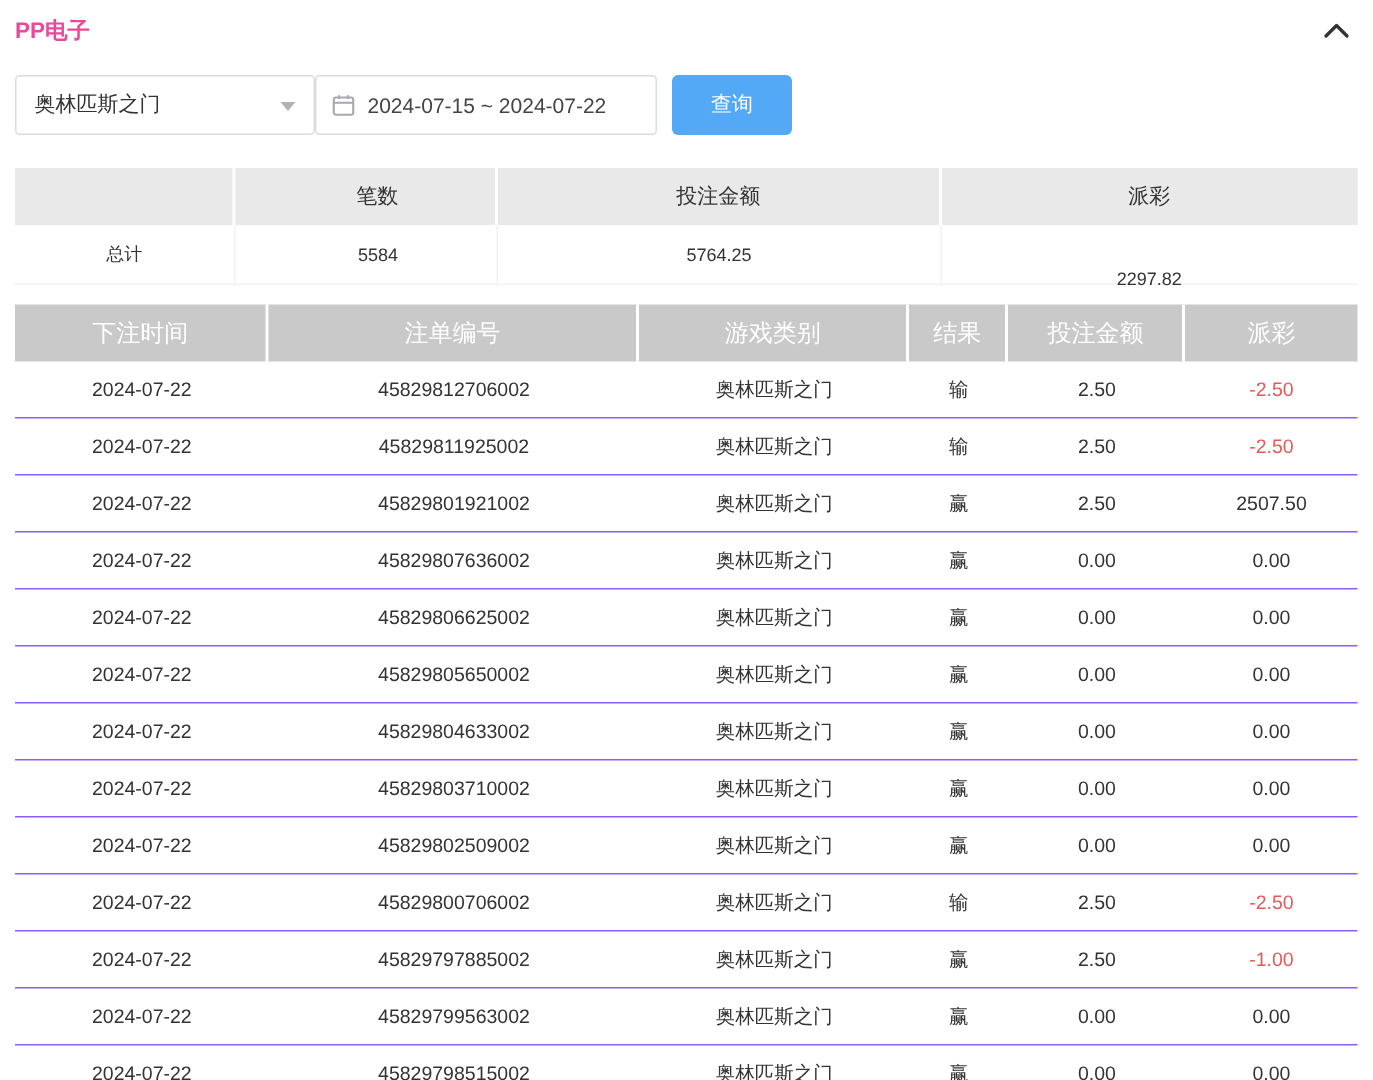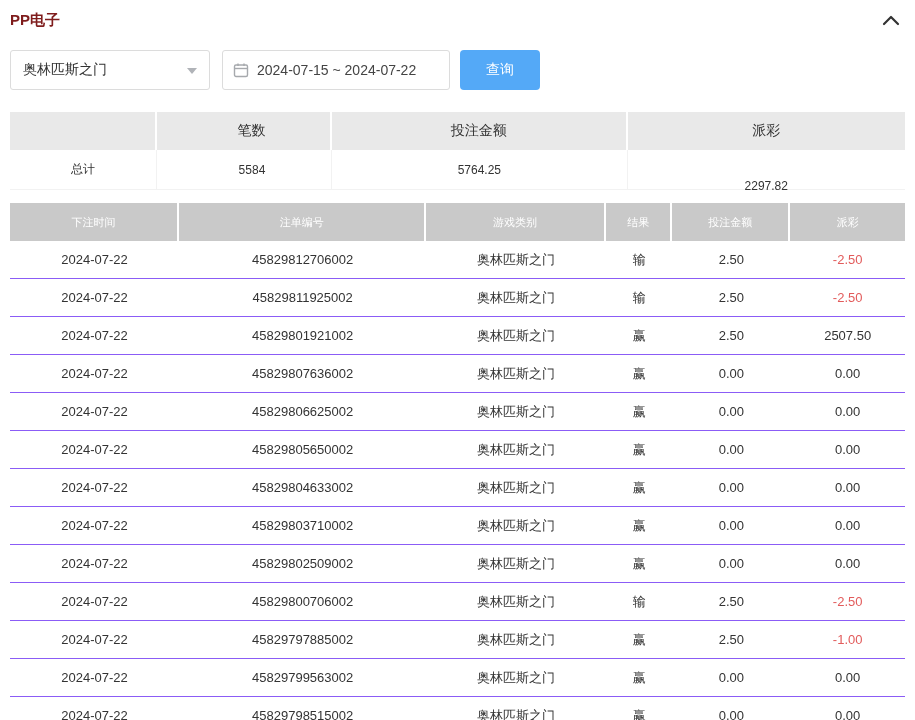--- a/index.html
+++ b/index.html
@@ -10,21 +10,21 @@
     padding: 0 10px;
   }
 
   
   .panel-header {
     height: 40px;
     display: flex;
     align-items: center;
     justify-content: space-between;
   }
-  .panel-title { font-size: 15px; font-weight: bold; color: #7f1d1d; }
+  .panel-title { font-size: 15px; font-weight: bold; color: #ec4899; }
   .collapse-btn {
     width: 28px; height: 28px;
     display: flex; align-items: center; justify-content: center;
     cursor: pointer; background: transparent; border: none;
   }
 
   
   .filter-row {
     margin-top: 10px;
     display: flex;
@@ -41,21 +41,21 @@
     position: relative;
   }
   .select-box .caret {
     position: absolute; right: 12px; top: 17px;
     width: 0; height: 0;
     border-left: 5px solid transparent;
     border-right: 5px solid transparent;
     border-top: 6px solid #b0b3b8;
   }
   .date-box {
-    margin-left: 12px;
+    margin-left: 0;
     width: 228px; height: 40px;
     border: 1px solid #dcdcdc; border-radius: 3px;
     display: flex; align-items: center;
     padding: 0 10px;
     font-size: 14px; color: #444;
     background: #fff;
     cursor: pointer;
   }
   .date-box .cal { margin-right: 8px; display: flex; align-items: center; }
   .seg-group { margin-left: 12px; display: flex; }
@@ -107,21 +107,21 @@
   .sc-1 { width: 16.4%; }
   .sc-2 { width: 19.6%; padding-left: 16px; }
   .sc-3 { width: 33.0%; }
   .sc-4 { width: 31.0%; }
 
   
   .bet-table { margin-top: 13px; }
   .bt-head { display: flex; height: 38px; }
   .bt-head .cell {
     background: #c9c9c9;
-    color: #fff; font-size: 11px;
+    color: #fff; font-size: 16px;
     display: flex; align-items: center; justify-content: center;
     border-right: 2px solid #fff;
   }
   .bt-head .cell:last-child { border-right: none; }
   .bt-row { display: flex; height: 38px; border-bottom: 1px solid #8b5cf6; }
   .bt-row .cell {
     font-size: 13px; color: #333;
     display: flex; align-items: center; justify-content: center;
     overflow: hidden; white-space: nowrap;
   }

